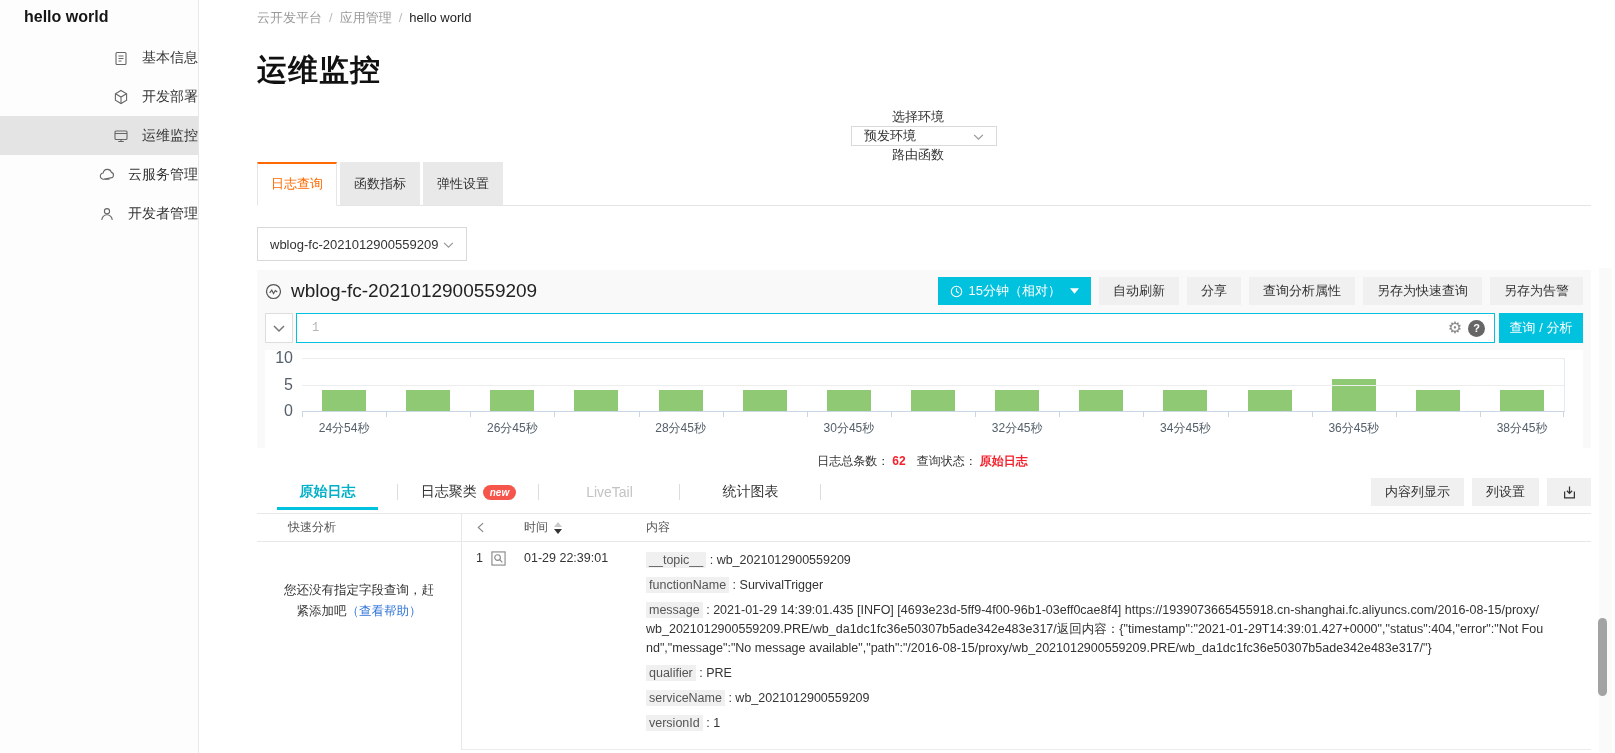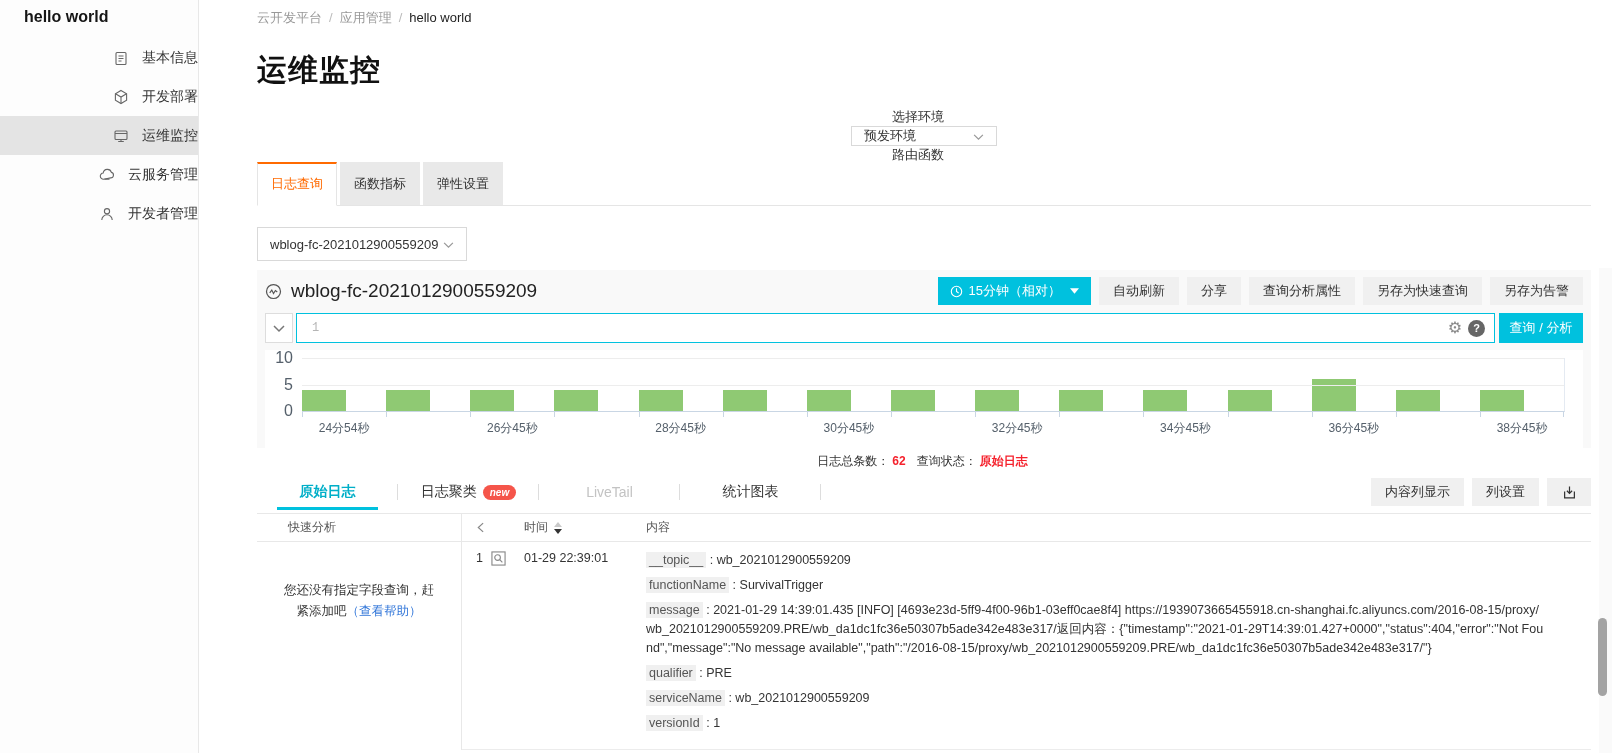--- a/index.html
+++ b/index.html
@@ -65,21 +65,21 @@
     font-weight:bold; display:flex; align-items:center; justify-content:center; margin-left:6px; cursor:pointer; }
   .btn-query { width:84px; margin-left:4px; background:#00c1de; color:#fff; height:30px; }
   
   .chart-card { background:#fff; margin-top:7px; height:98px; position:relative; }
   .plot { position:absolute; left:37px; right:18px; top:8px; bottom:36px;
     border-bottom:1px solid #c9d6e4; border-right:1px solid #e4eaf2; }
   .grid { position:absolute; left:0; right:0; height:0; border-top:1px solid #ededed; }
   .ylab { position:absolute; right:100%; margin-right:9px; transform:translateY(-50%);
     font-size:16px; color:#55606b; }
   .bars { position:absolute; left:0; right:0; top:0; bottom:0; display:flex; }
-  .slot { flex:1; position:relative; display:flex; align-items:flex-end; justify-content:flex-start; }
+  .slot { flex:1; position:relative; display:flex; align-items:flex-end; justify-content:center; }
   .slot .tick { position:absolute; left:0; bottom:-6px; width:1px; height:5px; background:#c9d6e4; }
   .bar { width:44px; }
   .xlab { position:absolute; top:100%; margin-top:9px; left:50%; transform:translateX(-50%);
     font-size:12px; color:#55606b; white-space:nowrap; }
   .summary { text-align:center; font-size:12px; color:#333; padding:5px 0 2px; background:#fff; }
   .red { color:#f5222d; font-weight:bold; margin:0 3px; }
   .slabel { margin-left:8px; }
   
   .result-bar { display:flex; align-items:center; height:36px; margin-top:2px; position:relative; }
   .rtab { width:141px; text-align:center; font-size:14px; color:#333; cursor:pointer;

